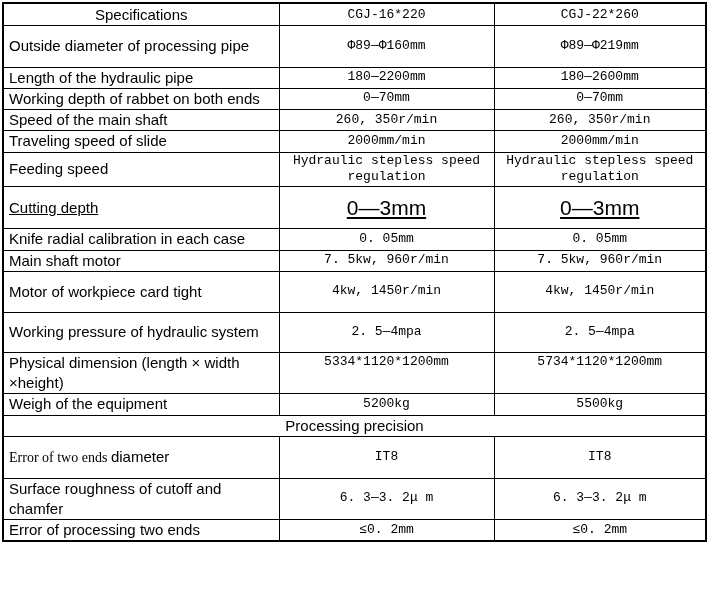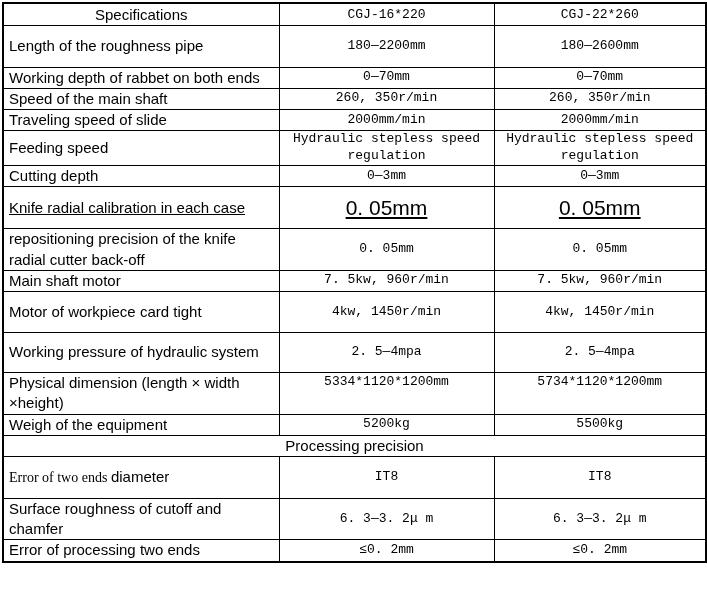--- a/index.html
+++ b/index.html
@@ -97,21 +97,26 @@
   </colgroup>
   <thead>
     <tr>
       <th class="spec-col-header">Specifications</th>
       <th class="model-col-header">CGJ-16*220</th>
       <th class="model-col-header">CGJ-22*260</th>
     </tr>
   </thead>
   <tbody id="rows-body">
       <tr>
-        <td class="label-cell">Length of the roughness pipe</td>
+        <td class="label-cell">Outside diameter of processing pipe</td>
+        <td class="value-cell">Φ89—Φ160mm</td>
+        <td class="value-cell">Φ89—Φ219mm</td>
+      </tr>
+      <tr>
+        <td class="label-cell">Length of the hydraulic pipe</td>
         <td class="value-cell">180—2200mm</td>
         <td class="value-cell">180—2600mm</td>
       </tr>
       <tr>
         <td class="label-cell">Working depth of rabbet on both ends</td>
         <td class="value-cell">0—70mm</td>
         <td class="value-cell">0—70mm</td>
       </tr>
       <tr>
         <td class="label-cell">Speed of the main shaft</td>
@@ -128,25 +133,20 @@
         <td class="value-cell">Hydraulic stepless speed regulation</td>
         <td class="value-cell">Hydraulic stepless speed regulation</td>
       </tr>
       <tr>
         <td class="label-cell">Cutting depth</td>
         <td class="value-cell">0—3mm</td>
         <td class="value-cell">0—3mm</td>
       </tr>
       <tr>
         <td class="label-cell">Knife radial calibration in each case</td>
-        <td class="value-cell">0. 05mm</td>
-        <td class="value-cell">0. 05mm</td>
-      </tr>
-      <tr>
-        <td class="label-cell">repositioning precision of the knife radial cutter back-off</td>
         <td class="value-cell">0. 05mm</td>
         <td class="value-cell">0. 05mm</td>
       </tr>
       <tr>
         <td class="label-cell">Main shaft motor</td>
         <td class="value-cell">7. 5kw, 960r/min</td>
         <td class="value-cell">7. 5kw, 960r/min</td>
       </tr>
       <tr>
         <td class="label-cell">Motor of workpiece card tight</td>

